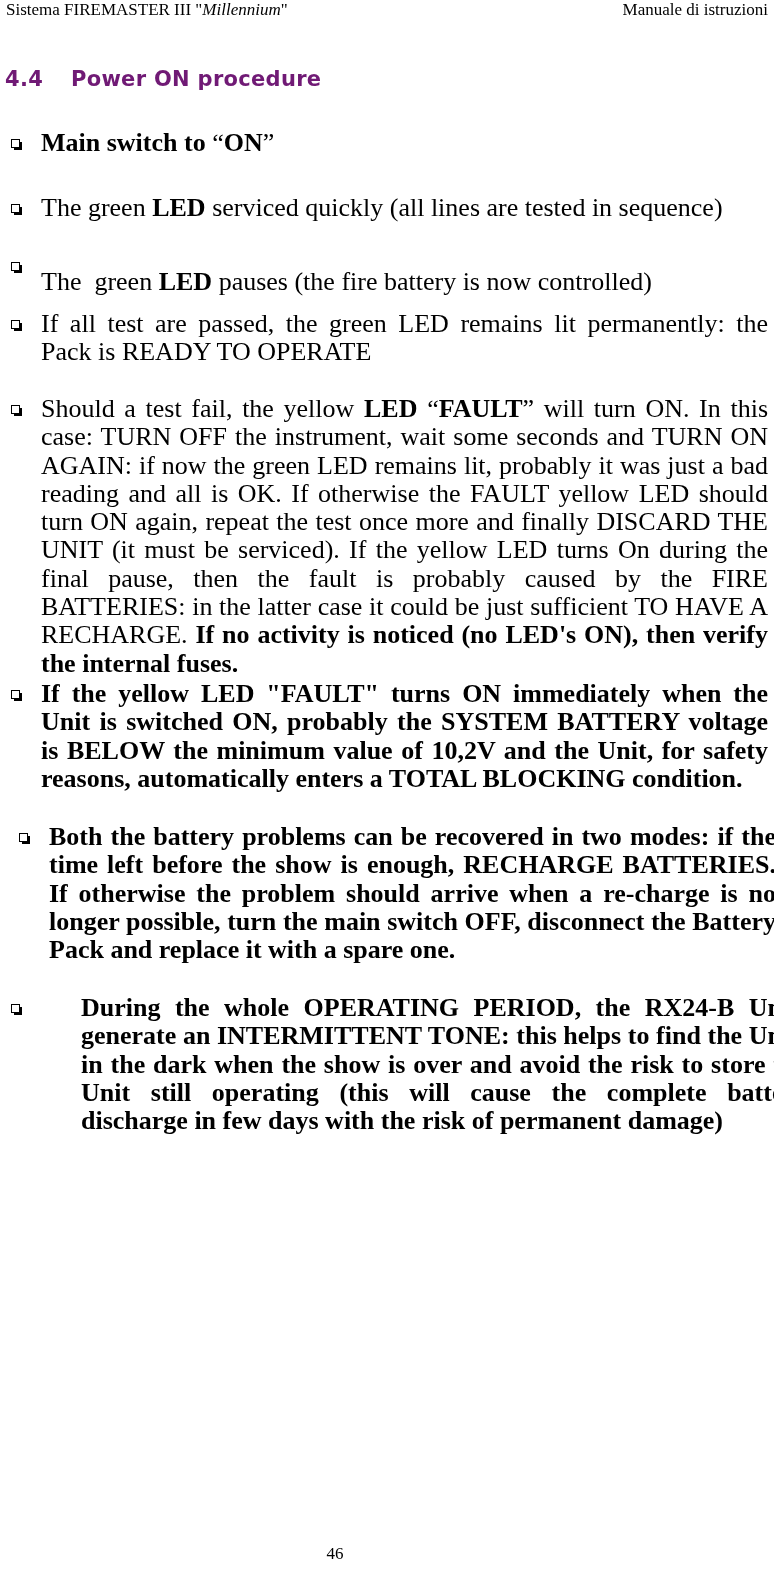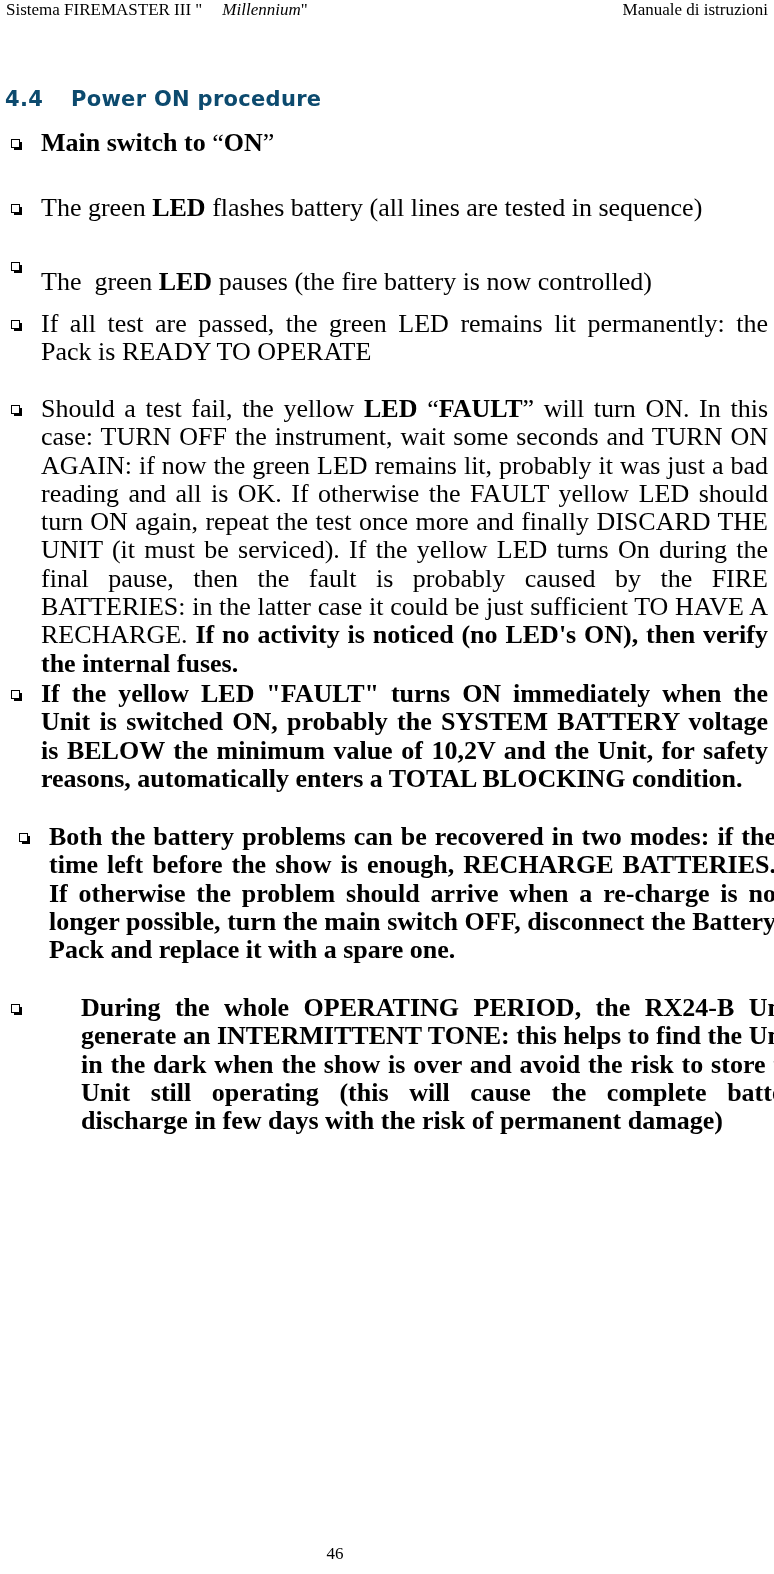--- a/index.html
+++ b/index.html
@@ -1,21 +1,21 @@
 <!DOCTYPE html>
 <html><head>
   <meta charset="utf-8">
   <style>
     html, body { margin: 0; padding: 0; background: #ffffff; }
     body { width: 774px; height: 1574px; position: relative; overflow: hidden; color: #000; }
     .header { position: absolute; top: 0; left: 0; width: 774px; height: 22px; font-family: "Liberation Serif", serif; font-size: 17px; }
     .header-left { position: absolute; left: 6px; top: 0; }
     .header-right { position: absolute; right: 6px; top: 0; }
-    .header i { font-style: italic; margin-left: 20px; }
-    .heading { position: absolute; left: 5px; top: 87px; font-family: "DejaVu Sans", sans-serif; font-weight: bold; font-size: 21px; color: #0c4a6e; letter-spacing: 0.3px; }
+    .header i { font-style: italic; }
+    .heading { position: absolute; left: 5px; top: 67px; font-family: "DejaVu Sans", sans-serif; font-weight: bold; font-size: 21px; color: #701a75; letter-spacing: 0.3px; }
     .heading .num { display: inline-block; width: 66px; }
     .item { position: absolute; left: 0; width: 768px; font-family: Liberation Serif, serif; font-size: 26px; line-height: 28.3px; }
     .bullet { position: absolute; left: 11px; width: 9px; height: 9px; border: 1.3px solid #000; box-sizing: border-box; }
     .bullet::after { content: ""; position: absolute; right: -3px; bottom: -3px; width: 8px; height: 2px; background: #000; }
     .bullet::before { content: ""; position: absolute; right: -3px; bottom: -3px; width: 2px; height: 8px; background: #000; }
     .text { margin-left: 41px; text-align: justify; }
     .text.nojust { text-align: left; }
     .b { font-weight: bold; }
     .footer { position: absolute; top: 1544px; left: 0; width: 670px; text-align: center; font-family: "Liberation Serif", serif; font-size: 17px; }
   </style>
@@ -31,21 +31,21 @@
   <span class="num">4.4</span><span>Power ON procedure</span>
 </div>
 
 <div class="item" style="top:129px;">
   <span class="bullet" style="top:10px;"></span>
   <div class="text nojust"><b>Main switch to </b><span>“</span><b>ON</b><span>”</span></div>
 </div>
 
 <div class="item" style="top:194px;">
   <span class="bullet" style="top:10px;"></span>
-  <div class="text nojust"><span>The green </span><b>LED</b><span> flashes battery (all lines are tested in sequence)</span></div>
+  <div class="text nojust"><span>The green </span><b>LED</b><span> serviced quickly (all lines are tested in sequence)</span></div>
 </div>
 
 <div class="item" style="top:252px;">
   <span class="bullet" style="top:10px;"></span>
   <div class="text nojust" style="white-space:pre;margin-top:16px;"><span>The  green </span><b>LED</b><span> pauses (the fire battery is now controlled)</span></div>
 </div>
 
 <div class="item" style="top:310px;">
   <span class="bullet" style="top:10px;"></span>
   <div class="text">If all test are passed, the green LED remains lit permanently: the Pack is READY TO OPERATE</div>

